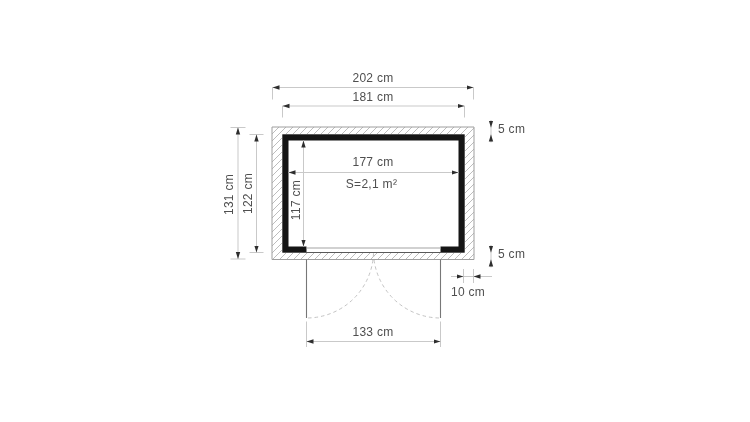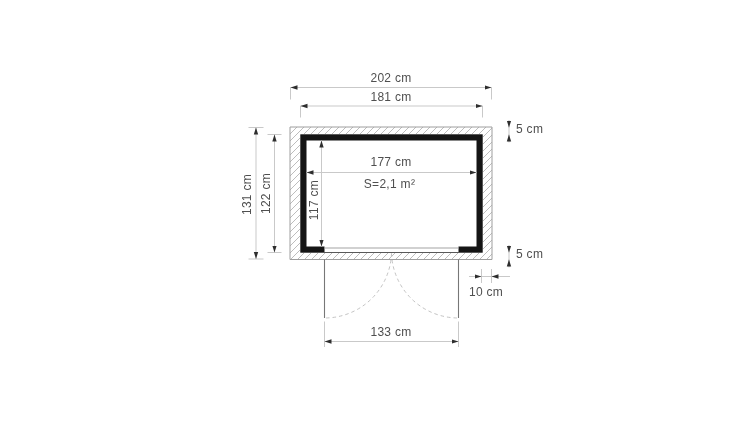--- a/index.html
+++ b/index.html
@@ -2,21 +2,20 @@
 <html style="--wall: #151515; --dim-line: #c9c9c9; --arrow: #2e2e2e; --text: #4f4f4f; --hatch-line: #bdbdbd; --outline: #9e9e9e; --background: #ffffff;"><head>
 <meta charset="utf-8">
 <style>
   html,body { margin:0; padding:0; background:#fff; }
   .canvas {
     position:relative;
     width:680px; height:422px;
     background: var(--background,#fff);
     font-family:"Liberation Sans", sans-serif;
     overflow:hidden;
-    padding-left:18px;
   }
   svg { display:block; }
   .lbl {
     font-family:"Liberation Sans", sans-serif;
     font-size:12px;
     fill: var(--text,#4f4f4f);
     letter-spacing:.3px;
     text-anchor:middle;
   }
   .lbl-start { text-anchor:start; }

